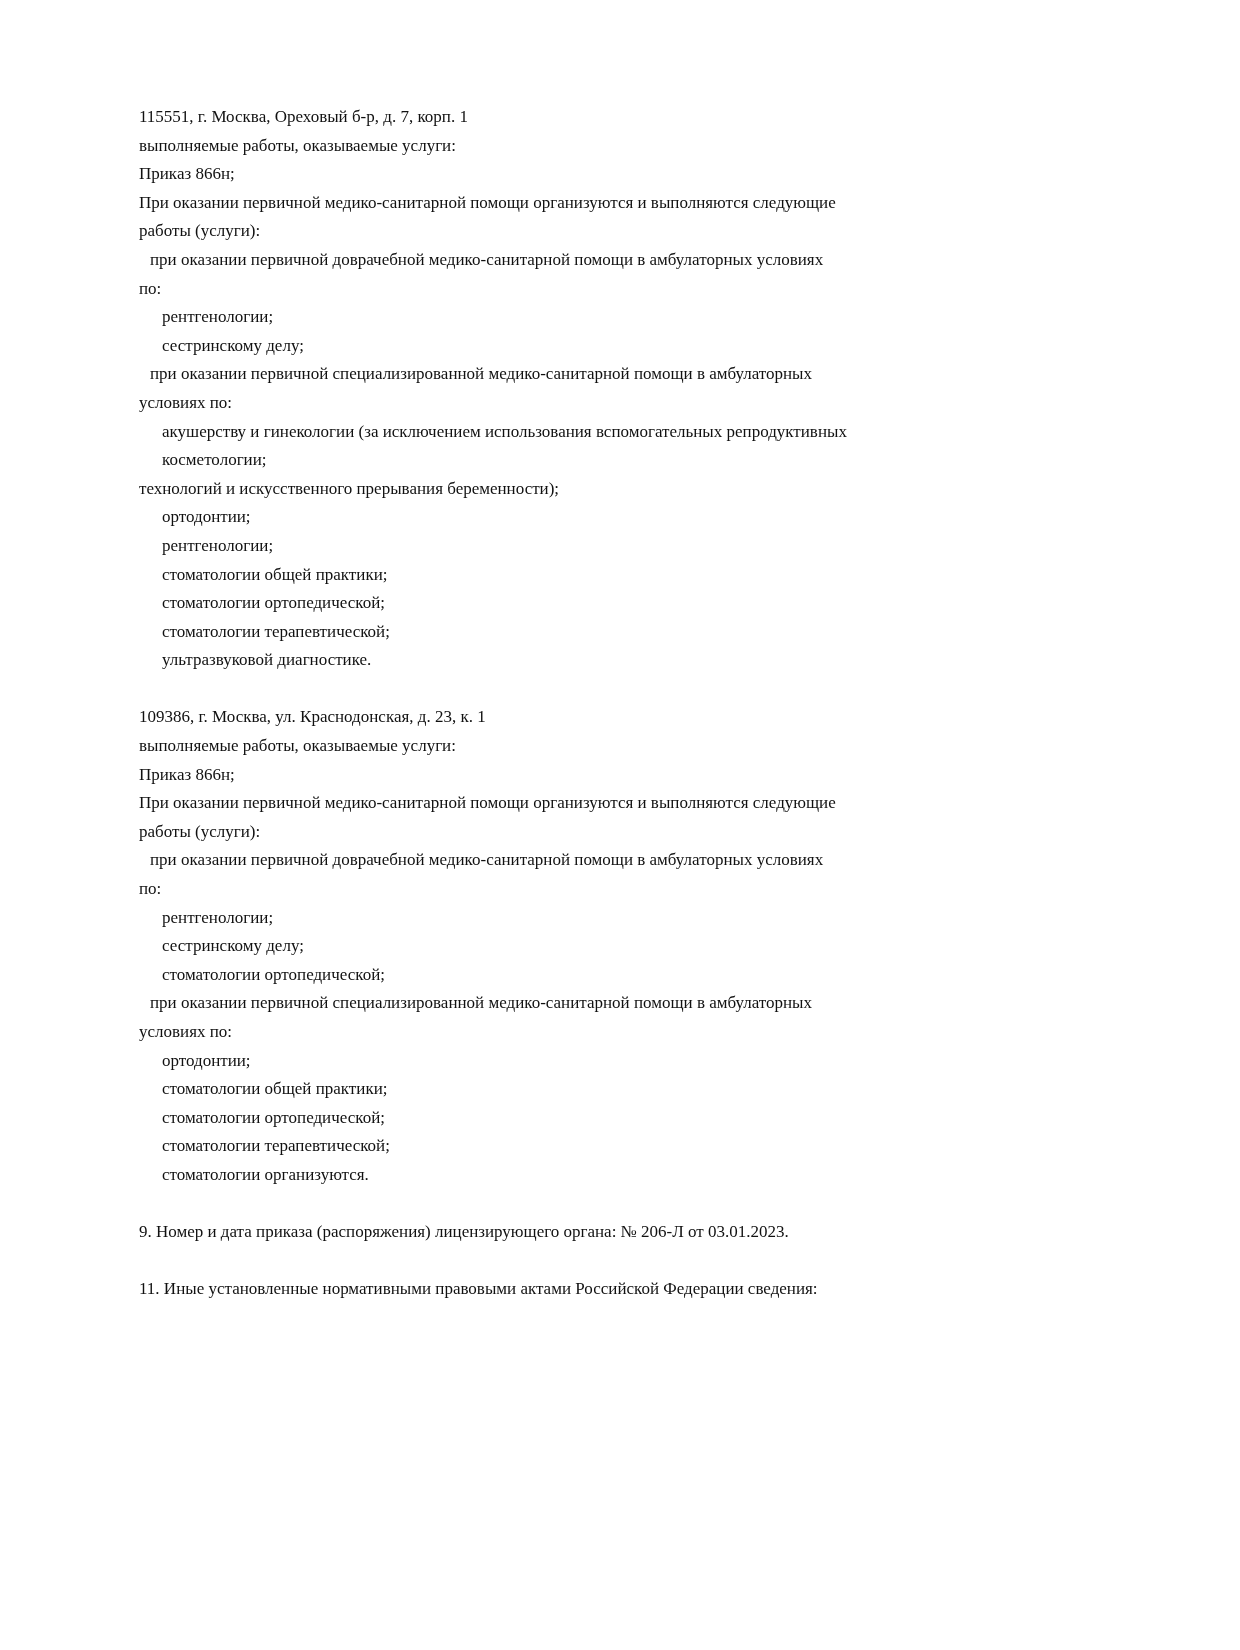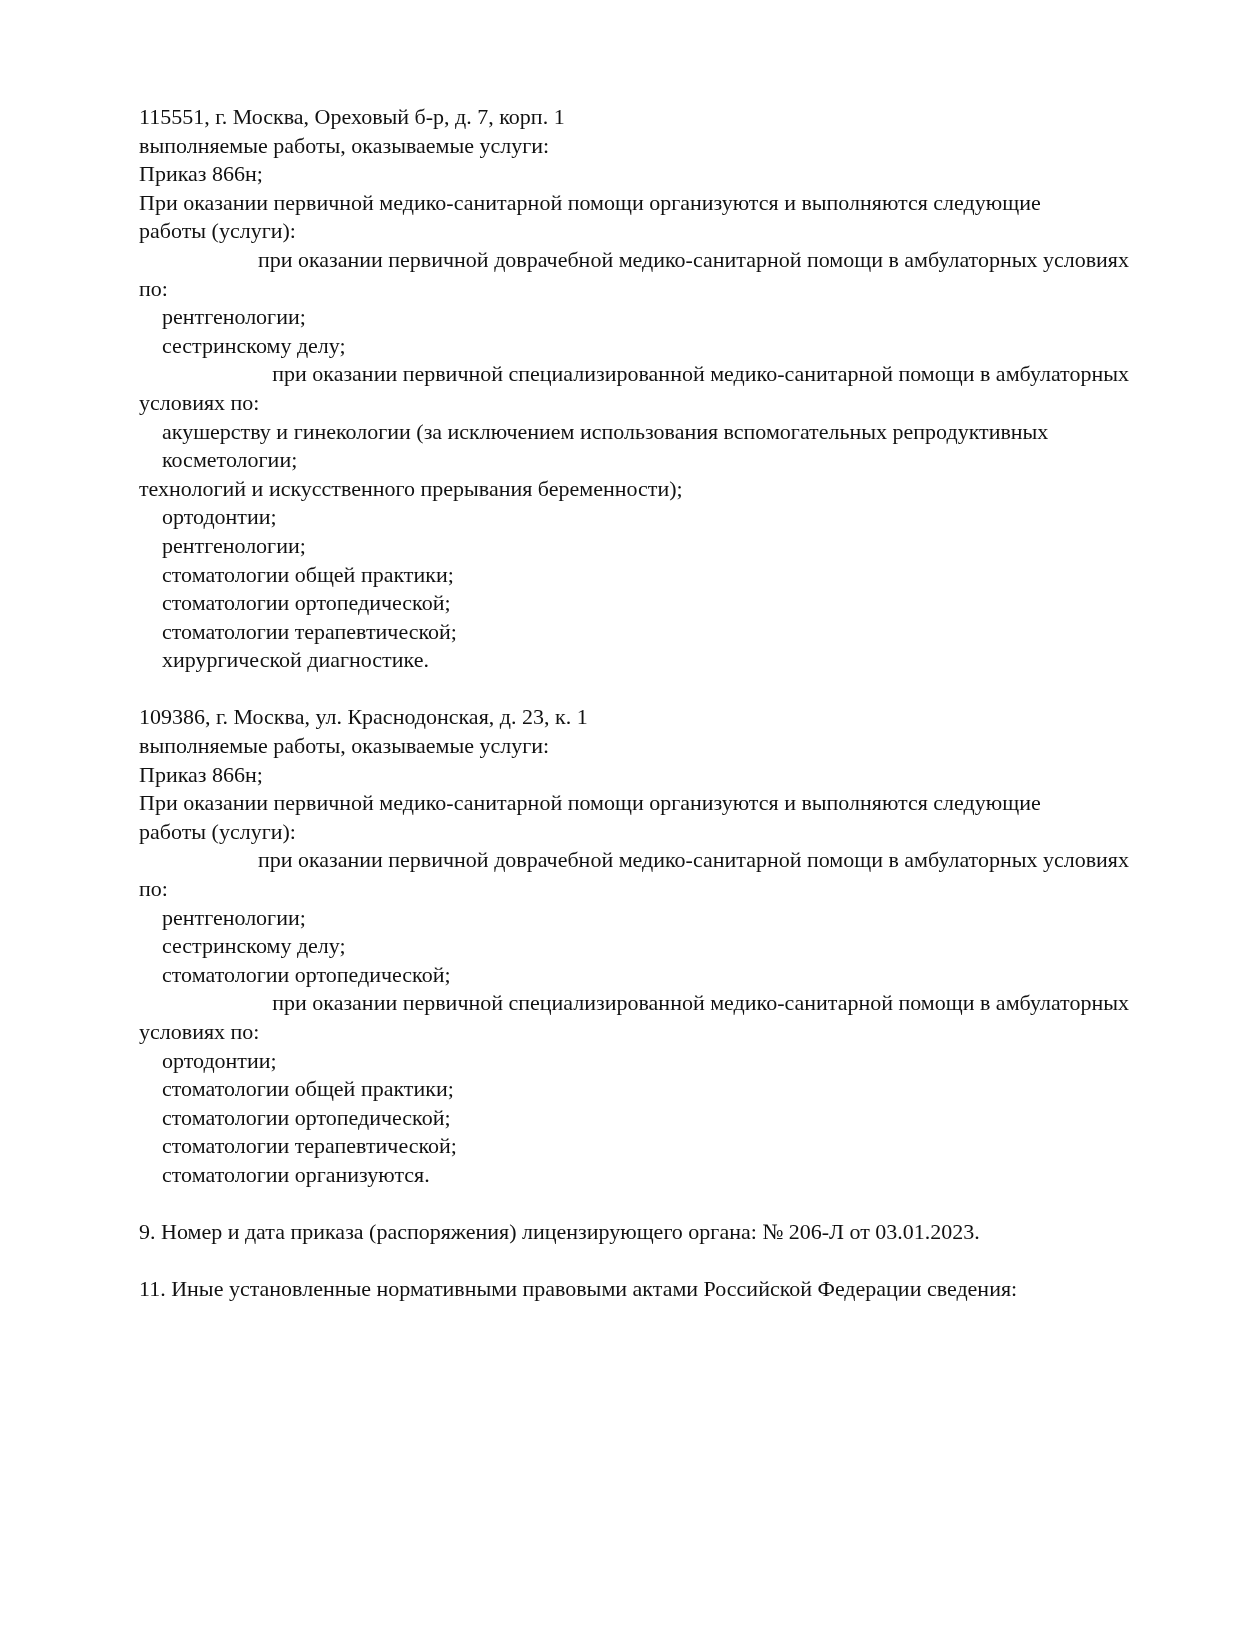--- a/index.html
+++ b/index.html
@@ -13,31 +13,31 @@
       position: relative;
       overflow: hidden;
       font-family: "Liberation Serif", "DejaVu Serif", serif;
       color: #111111;
     }
     .page {
       position: absolute;
       left: 139px;
       top: 103px;
       width: 990px;
-      font-size: 22px;
+      font-size: 17px;
       line-height: 28.6px;
     }
     .line {
       white-space: pre;
       height: 28.6px;
     }
     .gap {
       height: 28.6px;
     }
-    .i1 { padding-left: 11px; text-align: right; }
+    .i1 { padding-left: 11px; }
     .i2 { padding-left: 23px; }
   </style>
 </head>
 <body>
 
 <div class="page">
 
   <div>
     <div class="line">115551, г. Москва, Ореховый б-р, д. 7, корп. 1</div>
     <div class="line">выполняемые работы, оказываемые услуги:</div>
@@ -51,21 +51,21 @@
     <div class="line i1">при оказании первичной специализированной медико-санитарной помощи в амбулаторных</div>
     <div class="line">условиях по:</div>
     <div class="line i2">акушерству и гинекологии (за исключением использования вспомогательных репродуктивных</div>
     <div class="line i2">косметологии;</div>
     <div class="line">технологий и искусственного прерывания беременности);</div>
     <div class="line i2">ортодонтии;</div>
     <div class="line i2">рентгенологии;</div>
     <div class="line i2">стоматологии общей практики;</div>
     <div class="line i2">стоматологии ортопедической;</div>
     <div class="line i2">стоматологии терапевтической;</div>
-    <div class="line i2">хирургической диагностике.</div>
+    <div class="line i2">ультразвуковой диагностике.</div>
   </div>
 
   <div class="gap"></div>
 
   <div>
     <div class="line">109386, г. Москва, ул. Краснодонская, д. 23, к. 1</div>
     <div class="line">выполняемые работы, оказываемые услуги:</div>
     <div class="line">Приказ 866н;</div>
     <div class="line">При оказании первичной медико-санитарной помощи организуются и выполняются следующие</div>
     <div class="line">работы (услуги):</div>

